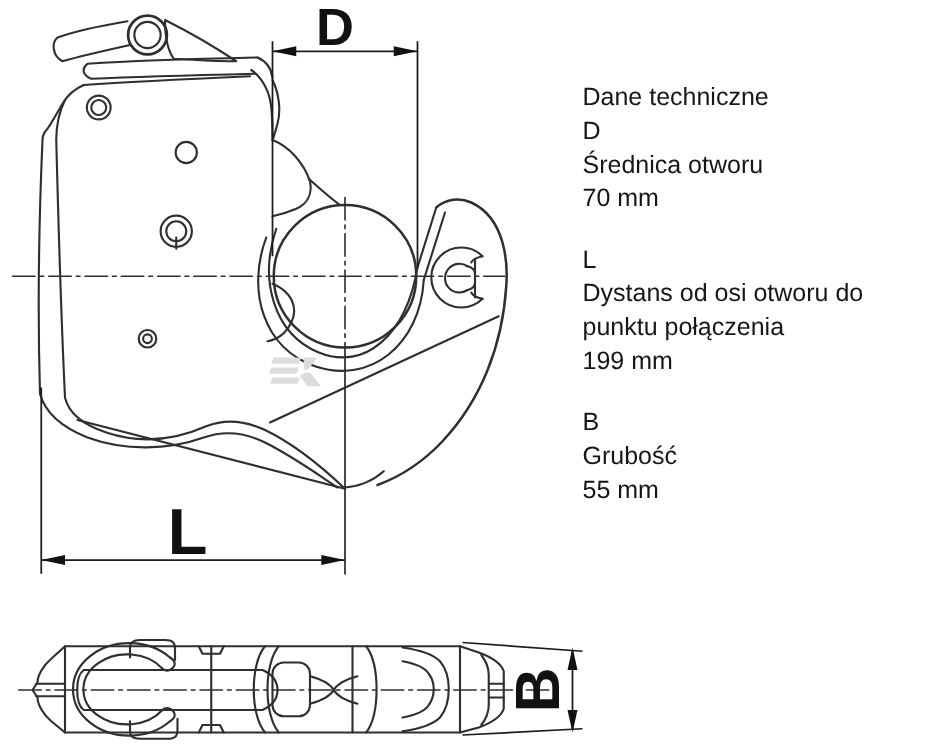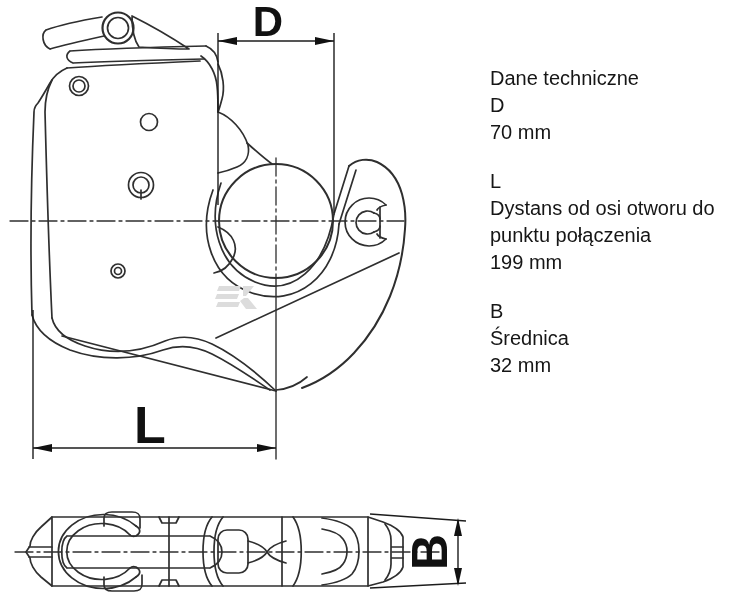--- a/index.html
+++ b/index.html
@@ -1,19 +1,19 @@
 <!DOCTYPE html>
 <html><head>
 <meta charset="utf-8">
 <style>
   html,body{margin:0;padding:0;background:#ffffff;}
   .stage{position:relative;width:749px;height:600px;background:#ffffff;overflow:hidden;
          font-family:"Liberation Sans",sans-serif;}
   .drawing-svg{position:absolute;left:0;top:0;}
-  .panel{position:absolute;left:490px;top:65px;width:252px;color:#161616;}
+  .panel{position:absolute;left:466px;top:65px;width:252px;color:#161616;}
   .panel p{margin:0;font-size:20px;line-height:27px;font-family:"Liberation Sans",sans-serif;}
   .spec.gap{margin-top:22px;}
   .dimlabel{font-family:"Liberation Sans",sans-serif;font-weight:bold;fill:#111111;}
 </style>
 </head>
 <body>
 
 <div class="stage">
 
   <svg class="drawing-svg" width="485" height="600" viewBox="0 0 485 600">
@@ -143,29 +143,30 @@
       <polygon fill="#111" stroke="none" points="458,586 454,568 462,568"></polygon>
       <text class="dimlabel" x="447" y="552" font-size="50" text-anchor="middle" transform="rotate(-90 447 552)" dominant-baseline="auto" stroke="none">B</text>
     </g>
   </svg>
 
   <div class="panel">
     <p>Dane techniczne</p>
 
     <div class="spec">
       <p>D</p>
+      <p>Średnica otworu</p>
       <p>70 mm</p>
     </div>
 
     <div class="spec gap">
       <p>L</p>
       <p>Dystans od osi otworu do punktu połączenia</p>
       <p>199 mm</p>
     </div>
 
     <div class="spec gap">
       <p>B</p>
-      <p>Średnica</p>
-      <p>32 mm</p>
+      <p>Grubość</p>
+      <p>55 mm</p>
     </div>
   </div>
 
 </div>
 
 </body></html>

